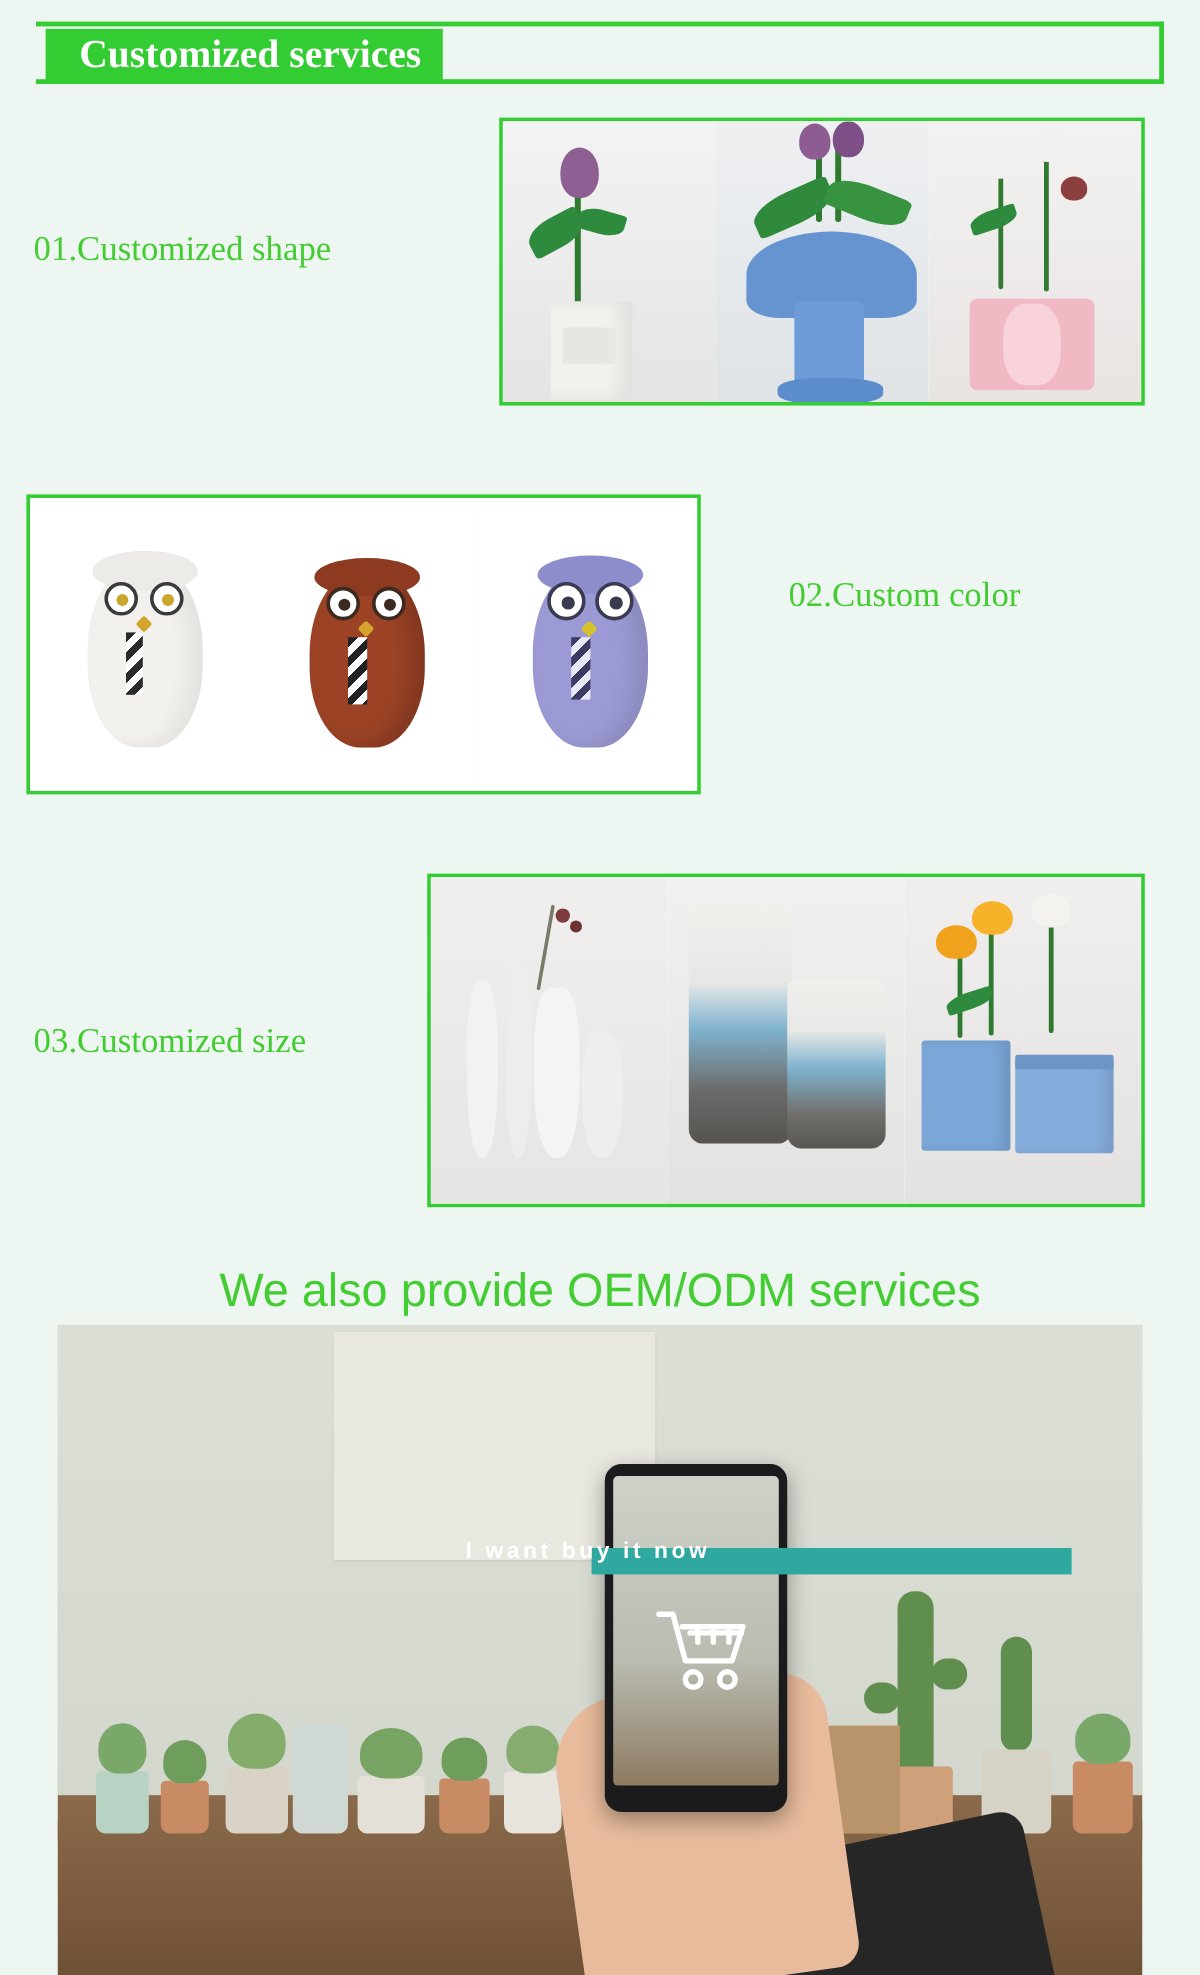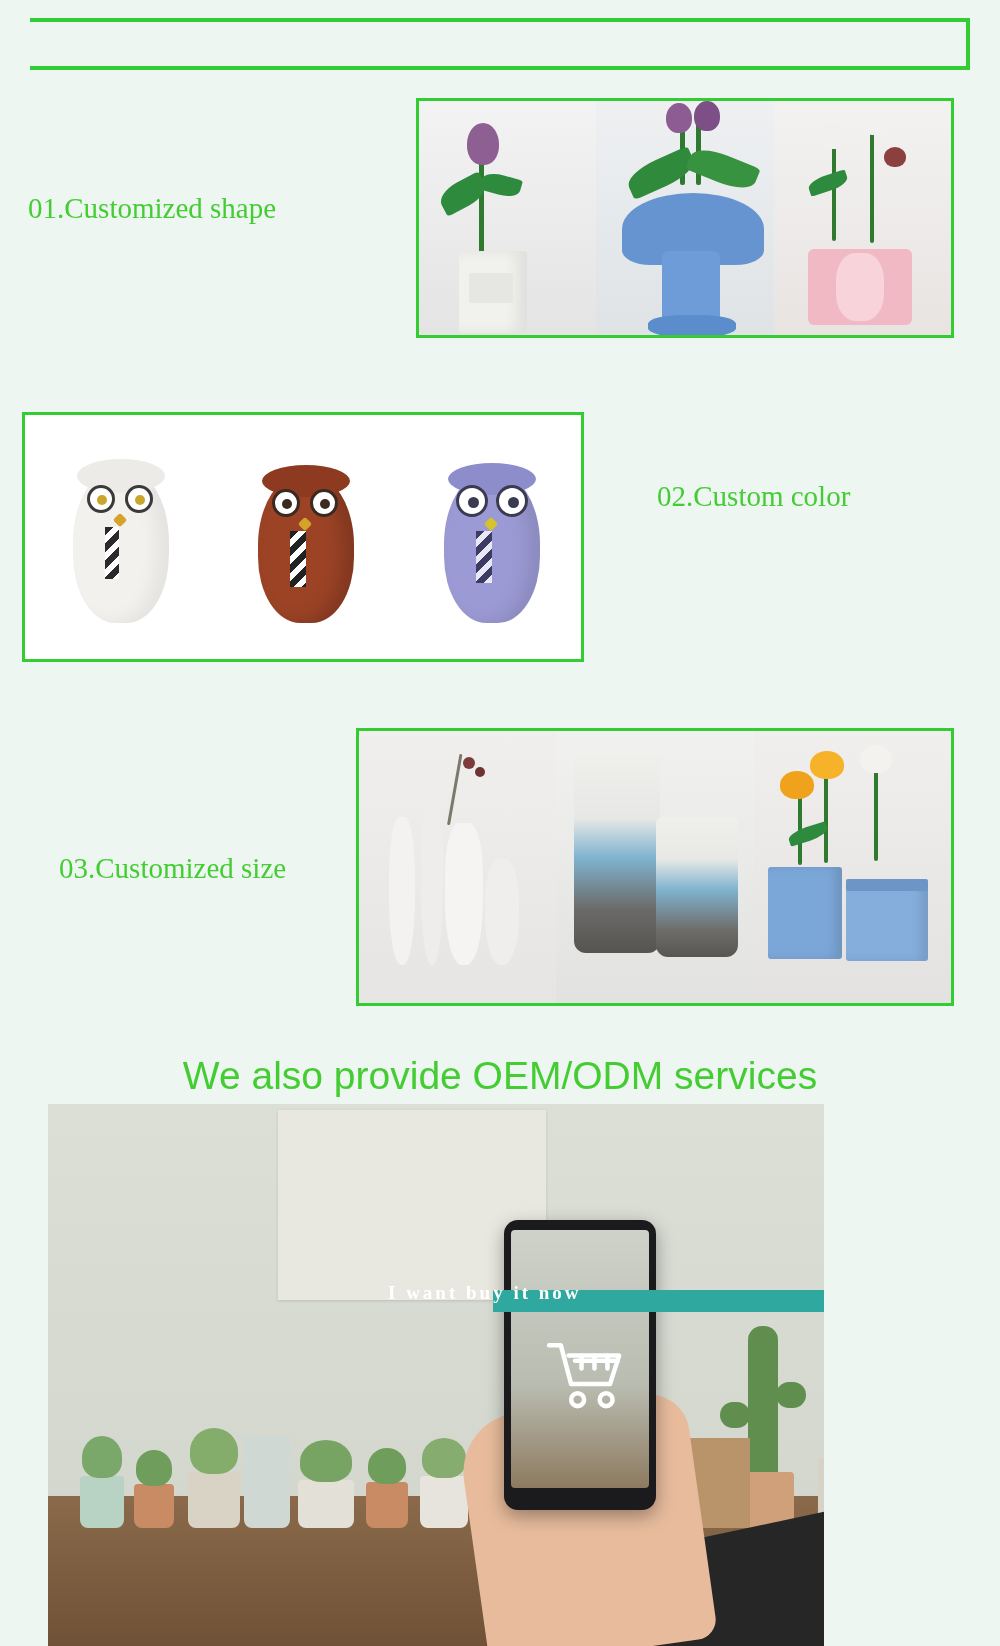--- a/index.html
+++ b/index.html
@@ -96,25 +96,24 @@
     color: #44cc33;
     font-size: 39px;
     font-family: "Liberation Sans", sans-serif;
   }
 
   
   .banner {
     position: absolute;
     left: 48px;
     top: 1104px;
-    width: 776px;
+    width: 904px;
     height: 542px;
     overflow: hidden;
     background: linear-gradient(#ddded6 0%, #d7d8ce 55%, #cfd0c6 100%);
-    font-family: Liberation Serif, serif;
   }
   .banner-wall {
     position: absolute;
     left: 0; top: 0; width: 100%; height: 72%;
     background: linear-gradient(180deg,#dcdfd6 0%, #d4d7cd 100%);
   }
   .banner-poster {
     position: absolute;
     left: 230px; top: 6px; width: 268px; height: 190px;
     background: #e9e8e0;
@@ -199,20 +198,21 @@
     position: absolute;
     background: #5f8e4f;
     border-radius: 14px;
   }
 </style>
 </head>
 <body>
 
 <div class="header">
   <div class="header-rule"></div>
+  <div class="header-tab">Customized services</div>
 </div>
 
 <div class="section-label" style="left:28px; top:192px;">01.Customized shape</div>
 
 <div class="photo-frame" style="left:416px; top:98px; width:538px; height:240px;">
 
   <div class="photo-cell">
     <div class="bg-plain" style="background:linear-gradient(180deg,#f3f3f3,#e4e4e4)"></div>
     <div class="stem" style="left:60px; top:56px; width:5px; height:100px;"></div>
     <div class="leaf" style="left:20px; top:80px; width:48px; height:26px; transform:rotate(-28deg);"></div>
@@ -279,21 +279,21 @@
     <div style="position:absolute; left:52px; top:48px; width:88px; height:32px; background:#8e8dcb; border-radius:50%;"></div>
     <div style="position:absolute; left:60px; top:70px; width:32px; height:32px; background:#ffffff; border:3px solid #3a3a50; border-radius:50%;"></div>
     <div style="position:absolute; left:100px; top:70px; width:32px; height:32px; background:#ffffff; border:3px solid #3a3a50; border-radius:50%;"></div>
     <div style="position:absolute; left:72px; top:82px; width:11px; height:11px; background:#3a3a50; border-radius:50%;"></div>
     <div style="position:absolute; left:112px; top:82px; width:11px; height:11px; background:#3a3a50; border-radius:50%;"></div>
     <div style="position:absolute; left:90px; top:104px; width:10px; height:10px; background:#d6c22a; border-radius:2px; transform:rotate(45deg);"></div>
     <div style="position:absolute; left:80px; top:116px; width:16px; height:52px; background:repeating-linear-gradient(135deg,#3b3b63 0 6px,#e9e8f5 6px 12px);"></div>
   </div>
 </div>
 
-<div class="section-label" style="left:28px; top:852px;margin-left:31px;">03.Customized size</div>
+<div class="section-label" style="left:28px; top:852px;">03.Customized size</div>
 
 <div class="photo-frame" style="left:356px; top:728px; width:598px; height:278px;">
   <div class="photo-cell">
     <div class="bg-plain" style="background:linear-gradient(180deg,#f0efee,#e6e5e4)"></div>
     <div class="stem" style="left:88px; top:22px; width:3px; height:72px; background:#7a7a6a; transform:rotate(10deg);"></div>
     <div style="position:absolute; left:104px; top:26px; width:12px; height:12px; background:#7d3b3b; border-radius:50%;"></div>
     <div style="position:absolute; left:116px; top:36px; width:10px; height:10px; background:#6f3232; border-radius:50%;"></div>
     <div style="position:absolute; left:30px; top:86px; width:26px; height:148px; background:#f3f2f0; border-radius:40% 40% 46% 46%;"></div>
     <div style="position:absolute; left:62px; top:64px; width:22px; height:170px; background:#eeedeb; border-radius:40% 40% 46% 46%;"></div>
     <div style="position:absolute; left:86px; top:92px; width:38px; height:142px; background:#f5f4f2; border-radius:36% 36% 44% 44%;"></div>

